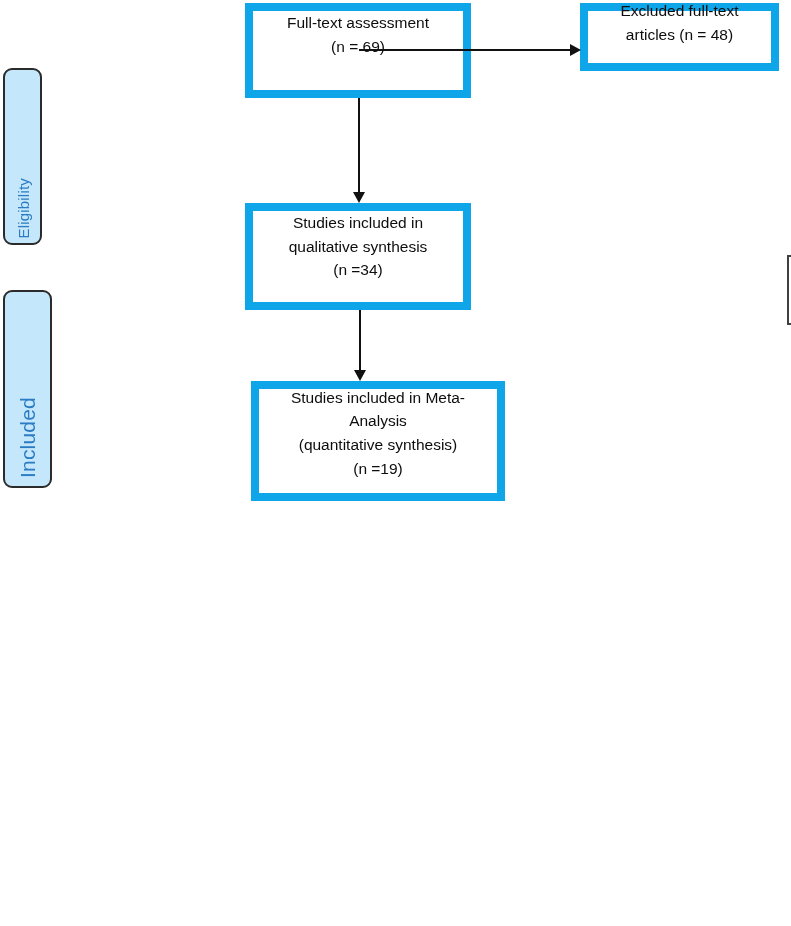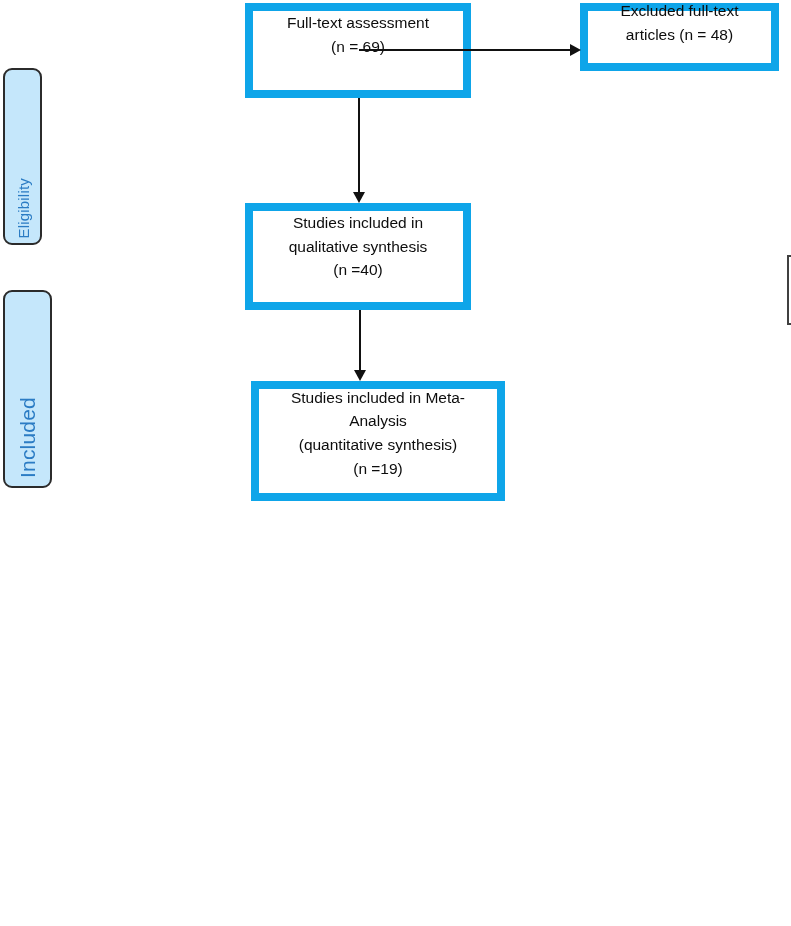--- a/index.html
+++ b/index.html
@@ -154,21 +154,21 @@
   </div>
 
   <div class="flow-box" id="box-excluded">
     <span class="box-text">Excluded full-text
 articles (n = 48)</span>
   </div>
 
   <div class="flow-box" id="box-qualitative">
     <span class="box-text">Studies included in
 qualitative synthesis
-(n =40)</span>
+(n =34)</span>
   </div>
 
   <div class="flow-box" id="box-meta">
     <span class="box-text">Studies included in Meta-
 Analysis
 (quantitative synthesis)
 (n =19)</span>
   </div>
 
   <div id="box-partial"></div>

